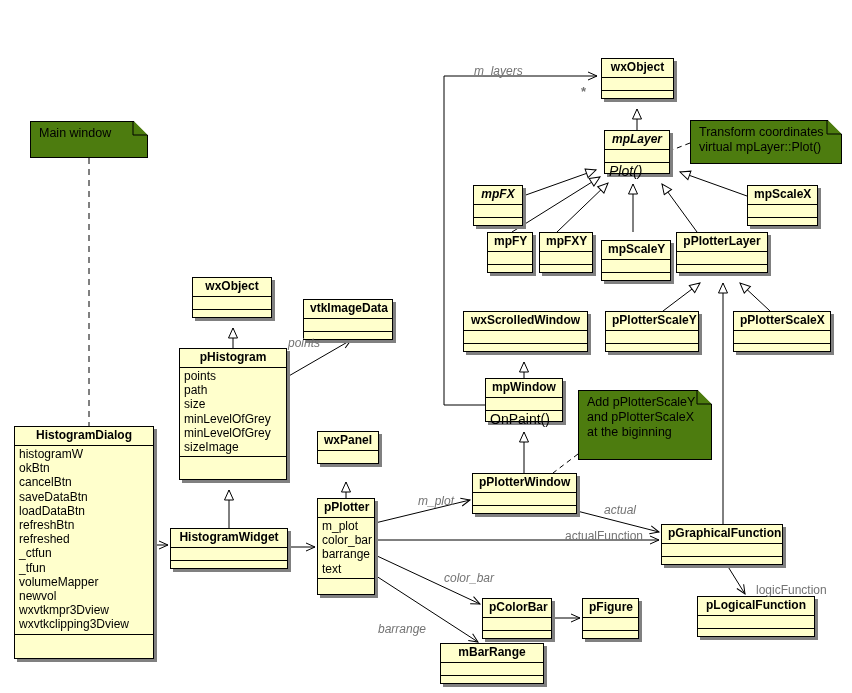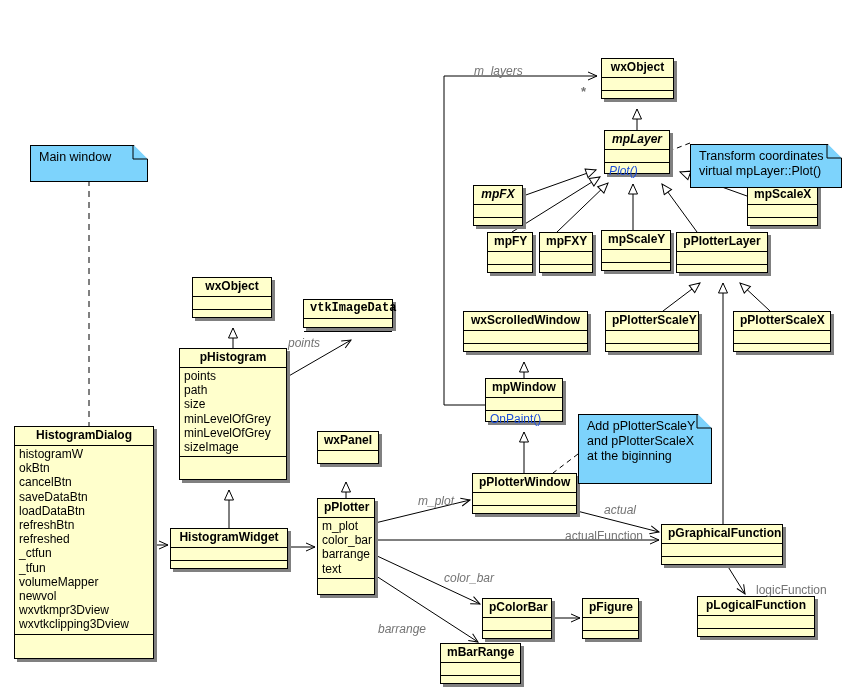--- a/index.html
+++ b/index.html
@@ -37,36 +37,35 @@
     font-size:12px;
     line-height:14.2px;
     color:#000;
     white-space:nowrap;
   }
   .uclass .uops{
     padding:1px 4px 2px 4px;
     min-height:9px;
   }
   .uclass .uops .row{
-    font-size:12px;
+    font-size:14px;
     line-height:14.2px;
-    color:#1d4ed8;
+    color:#000000;
     white-space:nowrap;
   }
   .uclass .uops .row.italic{font-style:italic;}
 
   
   .unote{
     position:absolute;
-    background:#7dd3fc;
+    background:#4d7c0f;
     border:1px solid #000;
     box-sizing:border-box;
     z-index:6;
     padding:4px 8px 4px 8px;
-    margin-top:24px;
   }
   .unote .nline{
     font-size:12.5px;
     line-height:15px;
     color:#000;
     white-space:nowrap;
   }
   .unote .foldline{
     position:absolute;top:-1px;right:-1px;width:0;height:0;
     border-left:14px solid transparent;
@@ -197,21 +196,21 @@
         <div class="uattrs">
           <div class="row">points</div>
           <div class="row">path</div>
           <div class="row">size</div>
           <div class="row">minLevelOfGrey</div>
           <div class="row">minLevelOfGrey</div>
           <div class="row">sizeImage</div>
         </div>
         <div class="uops"></div>
       </div>
-      <div class="uclass" style="left: 303px; top: 299px; width: 90px; height: 29px; font-family: Liberation Mono, monospace;">
+      <div class="uclass" style="left: 303px; top: 299px; width: 90px; height: 41px;">
         <div class="uname">vtkImageData</div>
         <div class="uattrs"></div>
         <div class="uops"></div>
       </div>
       <div class="uclass" style="left: 317px; top: 431px; width: 62px; height: 33px;">
         <div class="uname">wxPanel</div>
         <div class="uattrs"></div>
         <div class="uops"></div>
       </div>
       <div class="uclass" style="left: 317px; top: 498px; width: 58px; height: 97px;">
@@ -227,21 +226,21 @@
       <div class="uclass" style="left: 482px; top: 598px; width: 70px; height: 41px;">
         <div class="uname">pColorBar</div>
         <div class="uattrs"></div>
         <div class="uops"></div>
       </div>
       <div class="uclass" style="left: 582px; top: 598px; width: 57px; height: 41px;">
         <div class="uname">pFigure</div>
         <div class="uattrs"></div>
         <div class="uops"></div>
       </div>
-      <div class="uclass" style="left: 440px; top: 643px; width: 81px; height: 41px;">
+      <div class="uclass" style="left: 440px; top: 643px; width: 104px; height: 41px;">
         <div class="uname">mBarRange</div>
         <div class="uattrs"></div>
         <div class="uops"></div>
       </div>
       <div class="uclass" style="left: 601px; top: 58px; width: 73px; height: 41px;">
         <div class="uname">wxObject</div>
         <div class="uattrs"></div>
         <div class="uops"></div>
       </div>
       <div class="uclass abstract" style="left: 604px; top: 130px; width: 66px; height: 44px;">
@@ -264,21 +263,21 @@
       <div class="uclass" style="left: 487px; top: 232px; width: 46px; height: 41px;">
         <div class="uname">mpFY</div>
         <div class="uattrs"></div>
         <div class="uops"></div>
       </div>
       <div class="uclass" style="left: 539px; top: 232px; width: 54px; height: 41px;">
         <div class="uname">mpFXY</div>
         <div class="uattrs"></div>
         <div class="uops"></div>
       </div>
-      <div class="uclass" style="left: 601px; top: 230px; width: 70px; height: 41px;">
+      <div class="uclass" style="left: 601px; top: 240px; width: 70px; height: 41px;">
         <div class="uname">mpScaleY</div>
         <div class="uattrs"></div>
         <div class="uops"></div>
       </div>
       <div class="uclass" style="left: 676px; top: 232px; width: 92px; height: 41px;">
         <div class="uname">pPlotterLayer</div>
         <div class="uattrs"></div>
         <div class="uops"></div>
       </div>
       <div class="uclass" style="left: 463px; top: 311px; width: 125px; height: 41px;">

